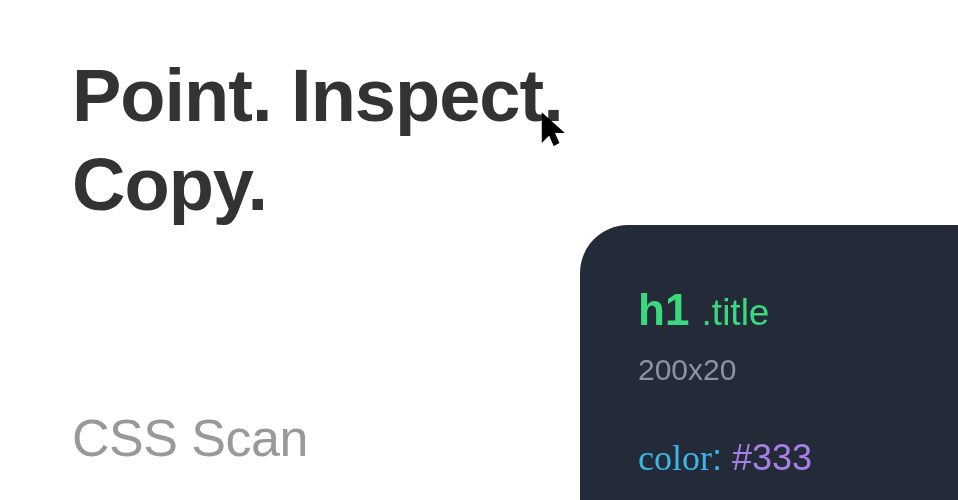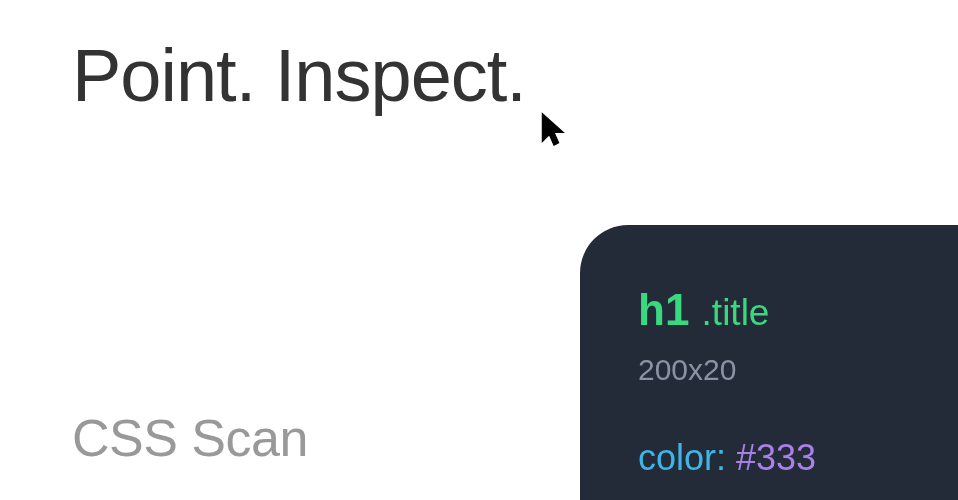--- a/index.html
+++ b/index.html
@@ -10,24 +10,24 @@
     body {
       width: 958px;
       height: 500px;
       background: #ffffff;
       font-family: -apple-system, BlinkMacSystemFont, "Segoe UI", Helvetica, Arial, sans-serif;
       position: relative;
       overflow: hidden;
     }
     .hero-title {
       position: absolute;
-      top: 32px;
+      top: 52px;
       left: 72px;
       font-size: 74px;
-      font-weight: 400;
+      font-weight: 700;
       color: #333333;
       line-height: 1.2;
       letter-spacing: -1px;
     }
     .cursor {
       position: absolute;
       top: 110px;
       left: 540px;
       width: 28px;
       height: 40px;
@@ -72,33 +72,35 @@
       font-size: 30px;
       font-weight: 400;
       margin-bottom: 50px;
     }
     .css-line {
       font-size: 36px;
       font-weight: 500;
     }
     .css-property {
       color: #3db5e6;
+      font-family: Liberation Serif, serif;
     }
     .css-colon {
       color: #3db5e6;
     }
     .css-value {
       color: #a97fe8;
     }
   </style>
 </head>
 <body>
 
 <h1 class="hero-title">
   <span>Point. Inspect.</span><br>
+  <span>Copy.</span>
 </h1>
 
 <div class="cursor">
   <svg viewBox="0 0 24 32" width="28" height="40">
     <path d="M 2 2 L 2 26 L 8 20 L 12 29 L 16 27 L 12 18 L 20 18 Z" fill="#000000" stroke="#000000" stroke-width="1"></path>
   </svg>
 </div>
 
 <div class="subtitle">CSS Scan</div>
 

